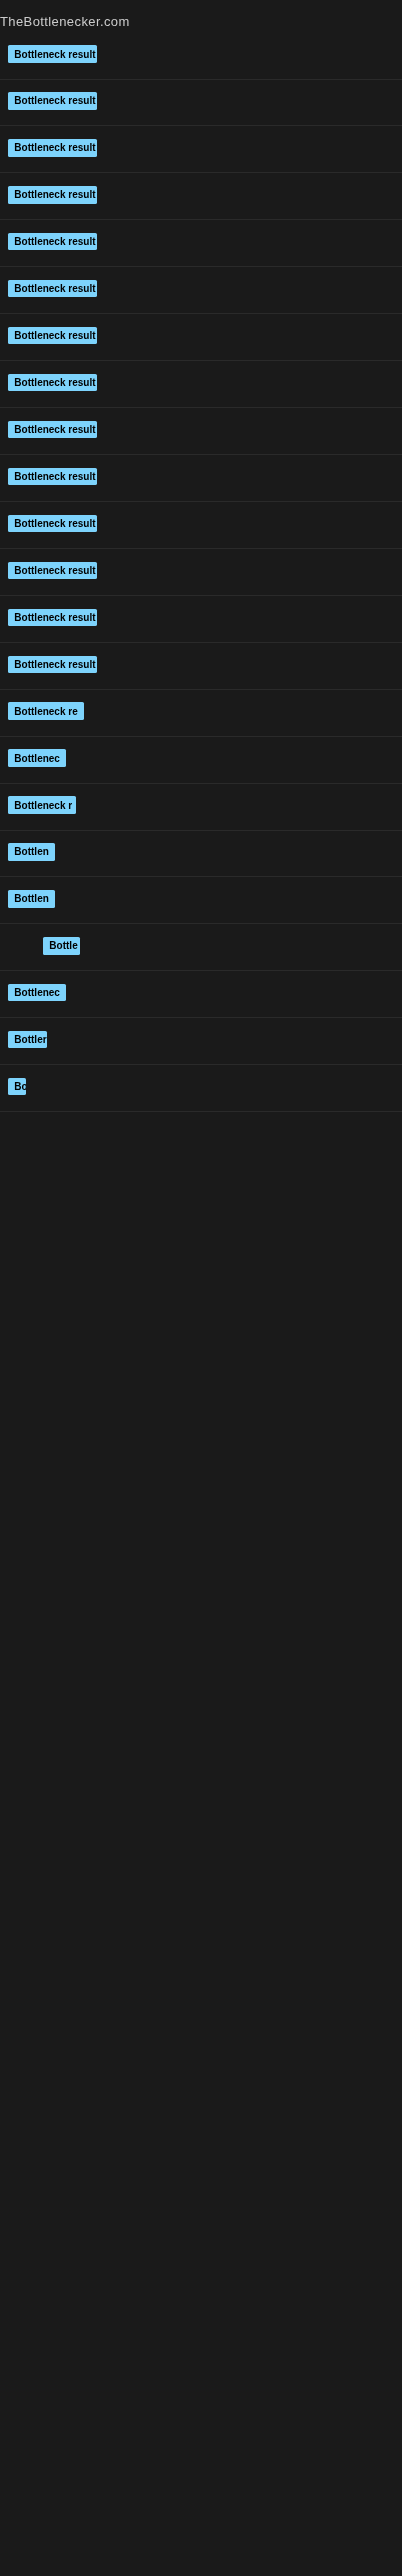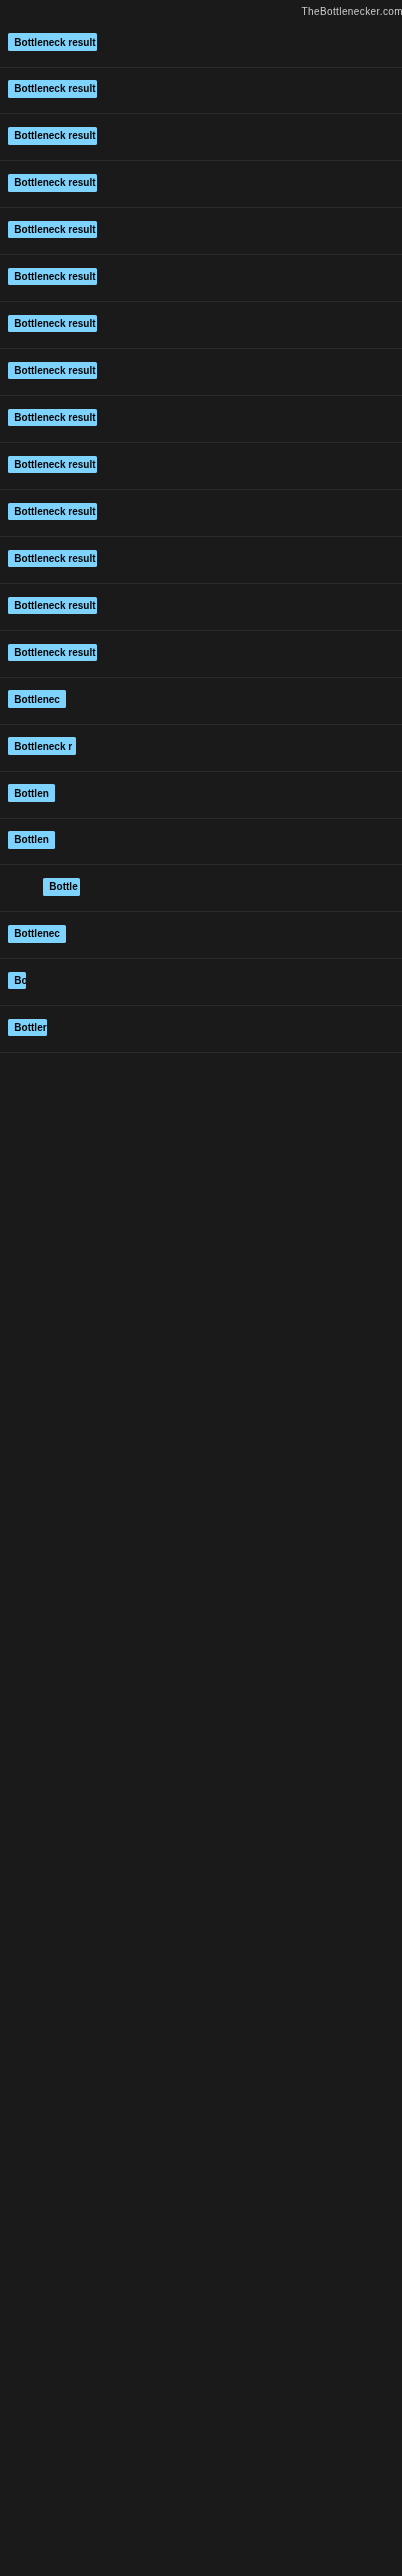--- a/index.html
+++ b/index.html
@@ -10,26 +10,27 @@
 
     body {
       width: 403px;
       min-height: 2576px;
       background-color: #1a1a1a;
       font-family: Arial, sans-serif;
       position: relative;
     }
 
     .site-header {
-      text-align: right;
+      text-align: left;
       padding: 6.4px 0 3.2px 0;
       color: #cccccc;
-      font-size: 10px;
+      font-size: 13px;
       font-weight: normal;
       letter-spacing: 0.4px;
+      margin-top: 8px;
     }
 
     .bottleneck-item {
       margin: 4.8px 1.6px 4.8px 1.6px;
       padding: 1.6px 3.2px;
     }
 
     .bottleneck-badge {
       display: inline-block;
       background-color: #7dd3fc;
@@ -91,37 +92,40 @@
     <div class="section">
       <div class="bottleneck-item"><span class="bottleneck-badge" style="max-width: 89px; overflow: hidden;">Bottleneck result</span></div>
     </div>
     <div class="section">
       <div class="bottleneck-item"><span class="bottleneck-badge" style="max-width: 89px; overflow: hidden;">Bottleneck result</span></div>
     </div>
     <div class="section">
       <div class="bottleneck-item"><span class="bottleneck-badge" style="max-width: 89px; overflow: hidden;">Bottleneck result</span></div>
     </div>
     <div class="section">
+      <div class="bottleneck-item"><span class="bottleneck-badge" style="max-width: 76px; overflow: hidden;">Bottleneck re</span></div>
+    </div>
+    <div class="section">
       <div class="bottleneck-item"><span class="bottleneck-badge" style="max-width: 58px; overflow: hidden;">Bottlenec</span></div>
     </div>
     <div class="section">
       <div class="bottleneck-item"><span class="bottleneck-badge" style="max-width: 68px; overflow: hidden; text-align: right;">Bottleneck r</span></div>
     </div>
     <div class="section">
       <div class="bottleneck-item"><span class="bottleneck-badge" style="max-width: 47px; overflow: hidden;">Bottlen</span></div>
     </div>
     <div class="section">
       <div class="bottleneck-item"><span class="bottleneck-badge" style="max-width: 47px; overflow: hidden;">Bottlen</span></div>
     </div>
     <div class="section">
       <div class="bottleneck-item"><span class="bottleneck-badge" style="max-width: 37px; overflow: hidden; margin-left: 35px;">Bottle</span></div>
     </div>
     <div class="section">
       <div class="bottleneck-item"><span class="bottleneck-badge" style="max-width: 58px; overflow: hidden;">Bottlenec</span></div>
     </div>
     <div class="section">
-      <div class="bottleneck-item"><span class="bottleneck-badge" style="max-width: 17.7px; overflow: hidden;">Bo</span></div>
+      <div class="bottleneck-item"><span class="bottleneck-badge" style="max-width: 39px; overflow: hidden;">Bottler</span></div>
     </div>
     <div class="section">
-      <div class="bottleneck-item"><span class="bottleneck-badge" style="max-width: 39px; overflow: hidden;">Bottler</span></div>
+      <div class="bottleneck-item"><span class="bottleneck-badge" style="max-width: 17.7px; overflow: hidden;">Bo</span></div>
     </div>
   </div>
 
 
 </body></html>

